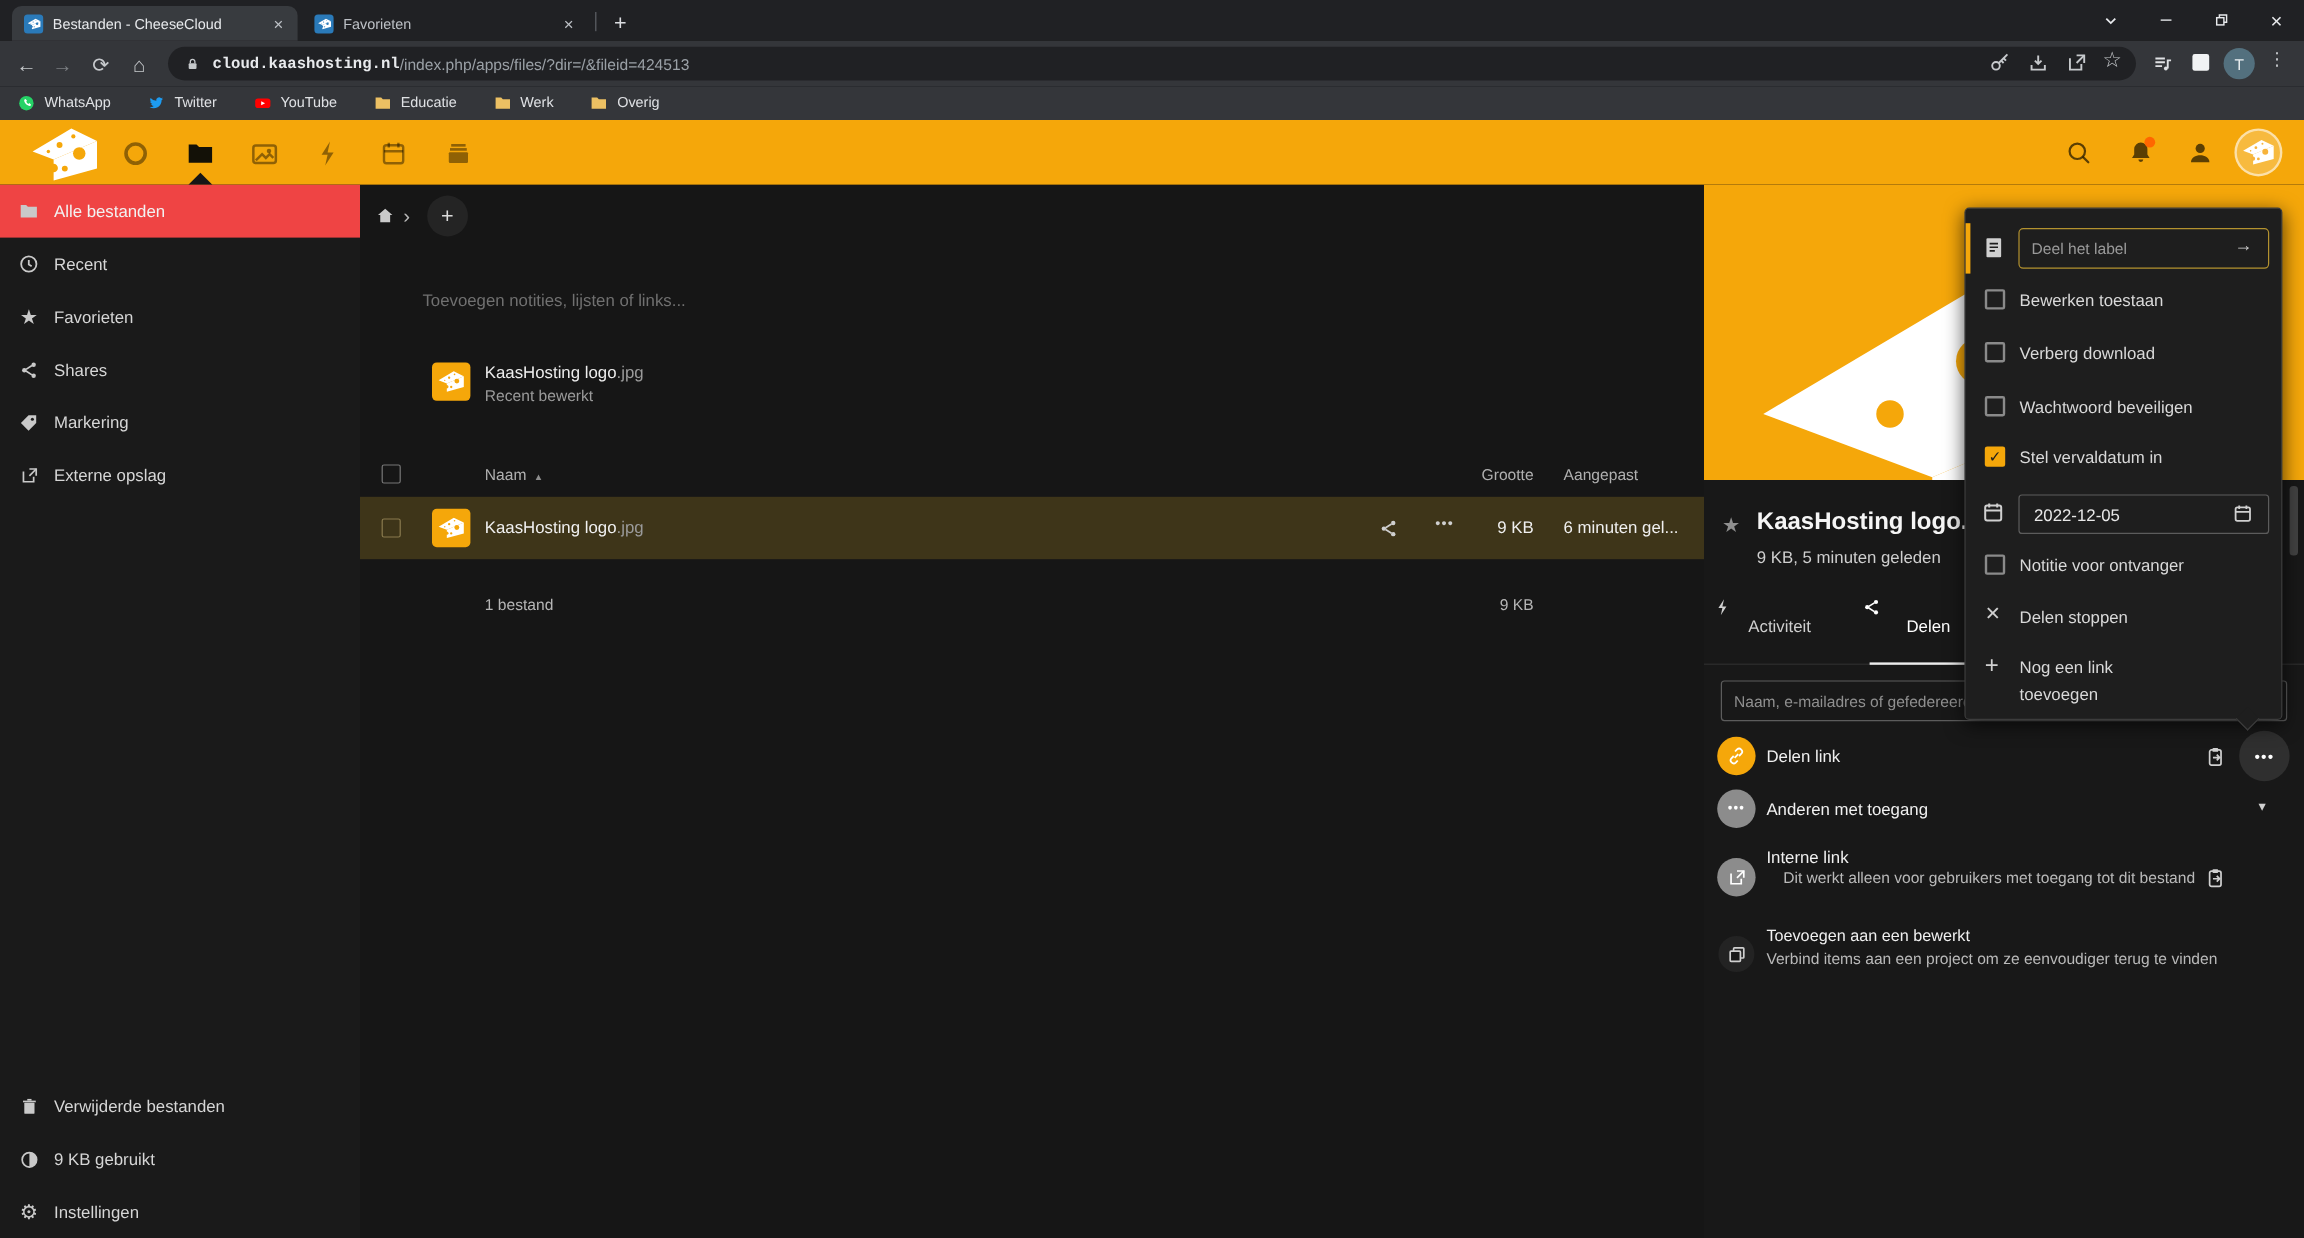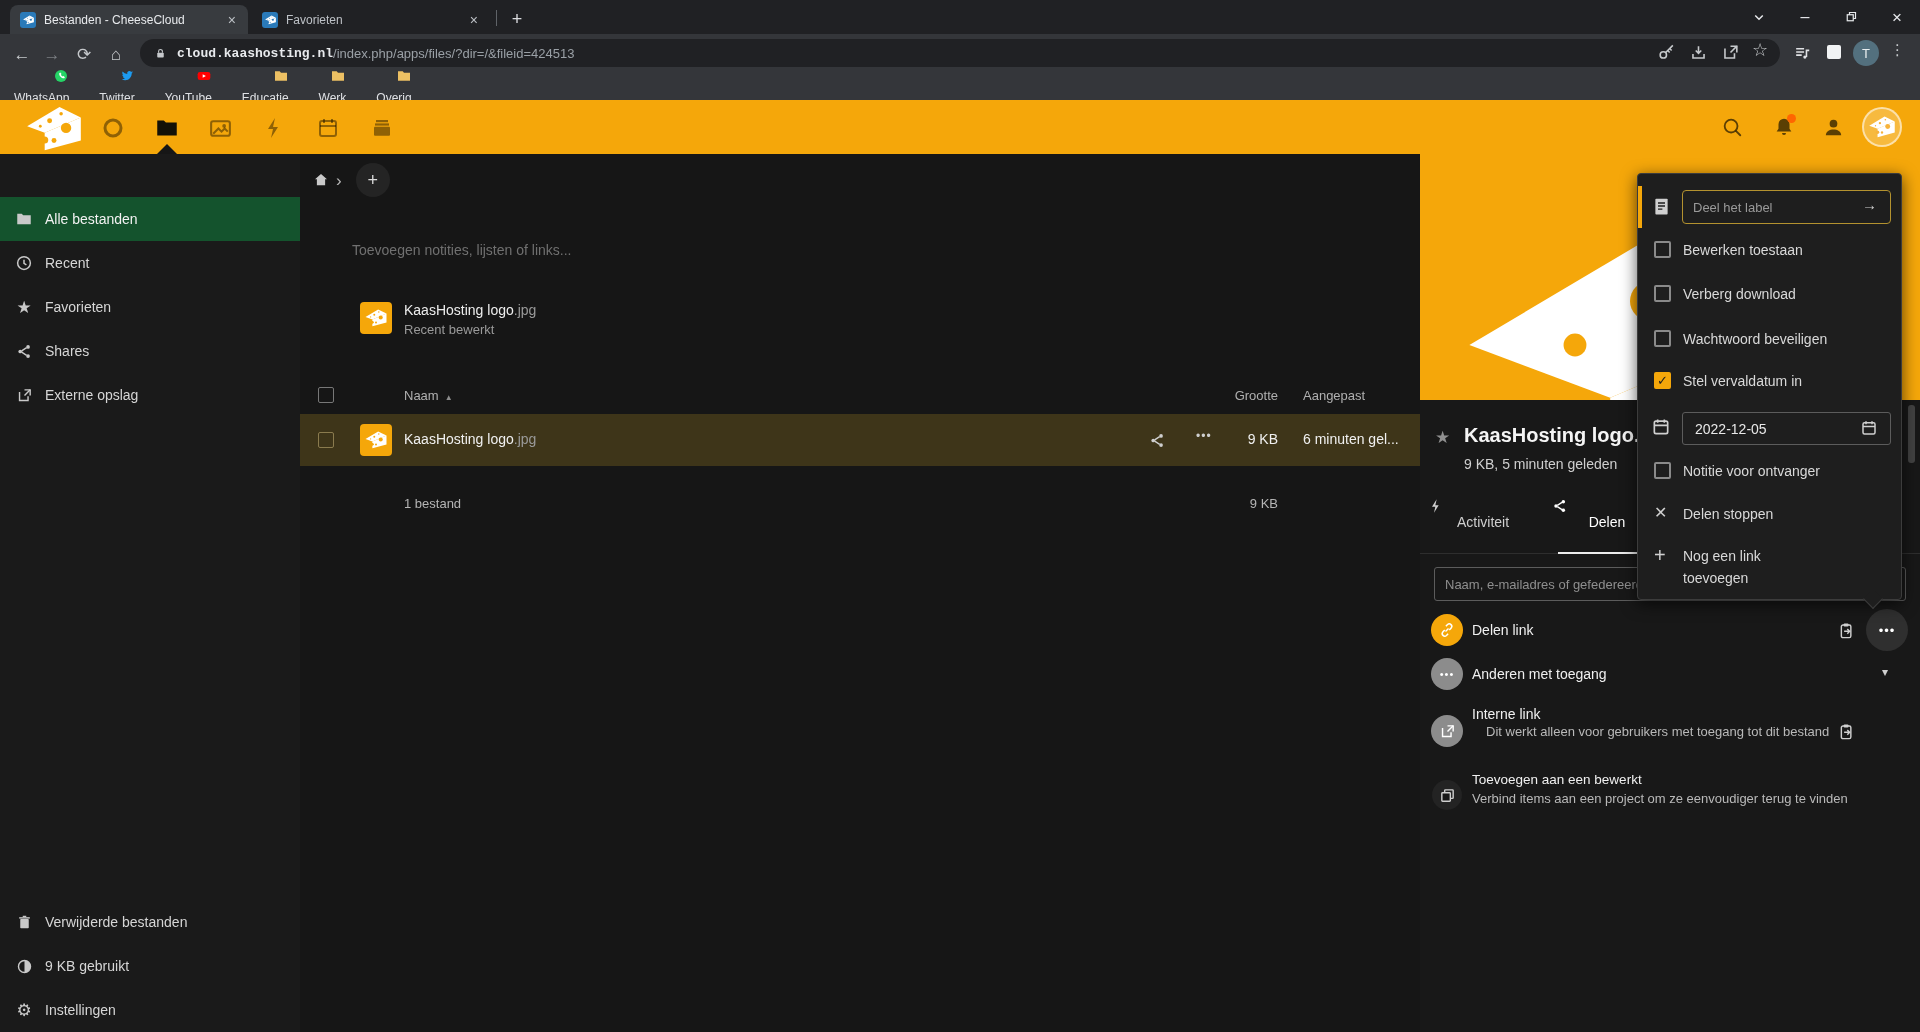--- a/index.html
+++ b/index.html
@@ -30,42 +30,42 @@
   .url-host { color:#e8eaed; font-weight:bold; white-space:nowrap;font-family:Liberation Mono, monospace; }
   .url-path { color:#9aa0a6; white-space:nowrap; overflow:hidden; flex:1; }
   .pill-ic { position:absolute; top:9px; width:20px; height:20px; color:#c6c9cc; }
   .ext-ic { position:absolute; top:10px; width:20px; height:20px; color:#dfe1e4; }
   .avatarT { position:absolute; left:1853px; top:6px; width:26px; height:26px; border-radius:50%; background:#53707e;
              color:#e9eef0; font-size:13px; display:flex; align-items:center; justify-content:center; }
   .more-v { position:absolute; left:1890px; top:8px; color:#c6c9cc; font-size:15px; }
 
   .bookmarks { position:absolute; left:0; top:72px; width:1920px; height:28px; background:#34363a;
                display:flex; align-items:center; gap:30px; padding-left:14px; font-size:12px; color:#dfe1e4; }
-  .bm { display:flex; align-items:flex-end; gap:7px;flex-direction:column; }
+  .bm { display:flex; align-items:flex-start; gap:7px; }
   .bm svg { width:16px; height:16px; }
 
   
   .appheader { position:absolute; left:0; top:100px; width:1920px; height:54px; background:var(--accent); }
   .applogo { position:absolute; left:26px; top:6px; width:56px; height:46px; color:#fff; }
   .appnav { position:absolute; top:14px; width:28px; height:28px; display:flex; align-items:center; justify-content:center;
             color:rgba(20,14,0,.45); }
   .appnav.active { color:#131107; }
   .app-caret { position:absolute; left:157px; top:44px; width:0; height:0;
                border-left:10px solid transparent; border-right:10px solid transparent; border-bottom:10px solid #161616; }
   .hdr-right { position:absolute; top:14px; width:26px; height:26px; display:flex; align-items:center; justify-content:center; color:rgba(25,18,0,.7); }
   .bell-dot { position:absolute; right:1px; top:0; width:9px; height:9px; border-radius:50%; background:#ff6600; }
   .hdr-avatar { position:absolute; left:1862px; top:7px; width:40px; height:40px; border-radius:50%;
                 background:rgba(255,255,255,.22); border:2px solid rgba(255,255,255,.55);
                 display:flex; align-items:center; justify-content:center; }
 
   
   .sidebar { position:absolute; left:0; top:154px; width:300px; height:878px; background:#1a1a1a; color:#d6d6d6; font-size:14px; }
   .side-item { height:44px; display:flex; align-items:center; padding-left:15px; gap:12px; }
   .side-item .s-ic { width:18px; height:18px; color:#c9c9c9; flex:none; display:flex; align-items:center; justify-content:center; }
-  .side-item.active { background:#14532d; color:#f2f2f2;margin-top:43px; }
+  .side-item.active { background:#ef4444; color:#f2f2f2; }
   .side-foot { position:absolute; left:0; bottom:0; width:300px; }
 
   
   .files { position:absolute; left:300px; top:154px; width:1120px; height:878px; background:#161616; }
   .crumbs { position:absolute; left:12px; top:4px; height:44px; display:flex; align-items:center; gap:6px; color:#b9b9b9; }
   .crumb-plus { width:34px; height:34px; border-radius:50%; background:#242424; color:#dadada; font-size:18px;
                 display:flex; align-items:center; justify-content:center; margin-left:8px; }
   .notes { position:absolute; left:52px; top:88px; font-size:14px; color:#707070; }
   .recent-card { position:absolute; left:60px; top:148px; display:flex; gap:12px; }
   .thumb { width:32px; height:32px; border-radius:4px; background:var(--accent); display:flex; align-items:center; justify-content:center; flex:none; }
@@ -481,20 +481,28 @@
     <div class="side-item">
       <span class="s-ic">
           <svg width="17" height="17">
             <use href="#i-share3"></use>
           </svg>
         </span>
       <span>Shares</span>
     </div>
     <div class="side-item">
       <span class="s-ic">
+          <svg width="17" height="17" style="transform:rotate(90deg)">
+            <use href="#i-tag"></use>
+          </svg>
+        </span>
+      <span>Markering</span>
+    </div>
+    <div class="side-item">
+      <span class="s-ic">
           <svg width="17" height="17">
             <use href="#i-external"></use>
           </svg>
         </span>
       <span>Externe opslag</span>
     </div>
     <div class="side-foot">
       <div class="side-item">
         <span class="s-ic">
             <svg width="17" height="17">

